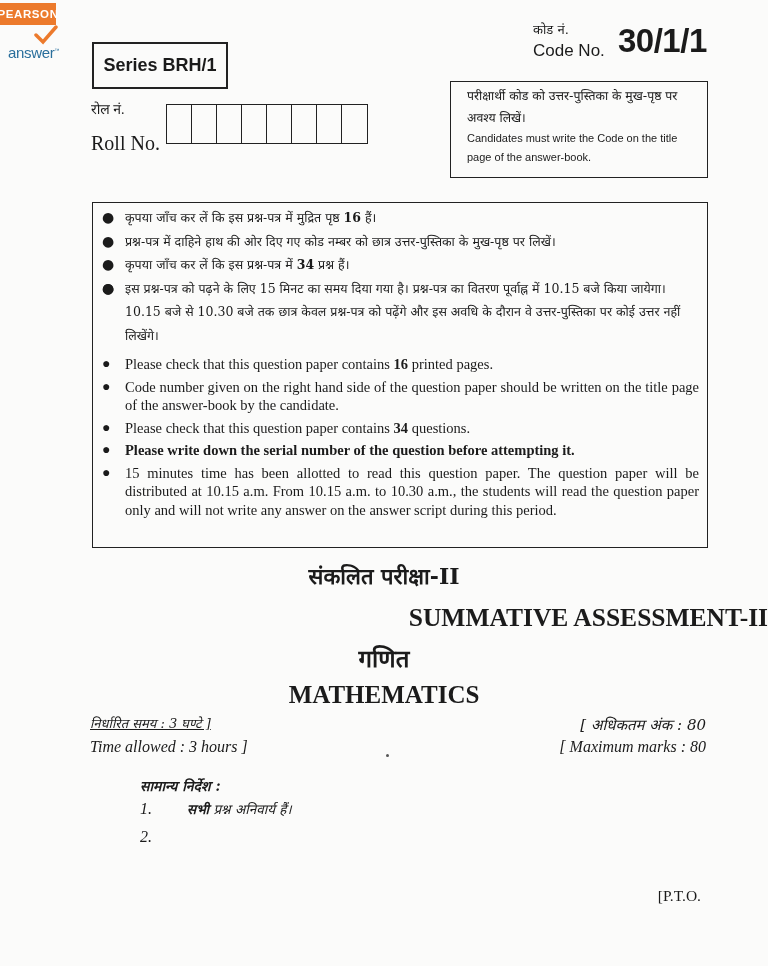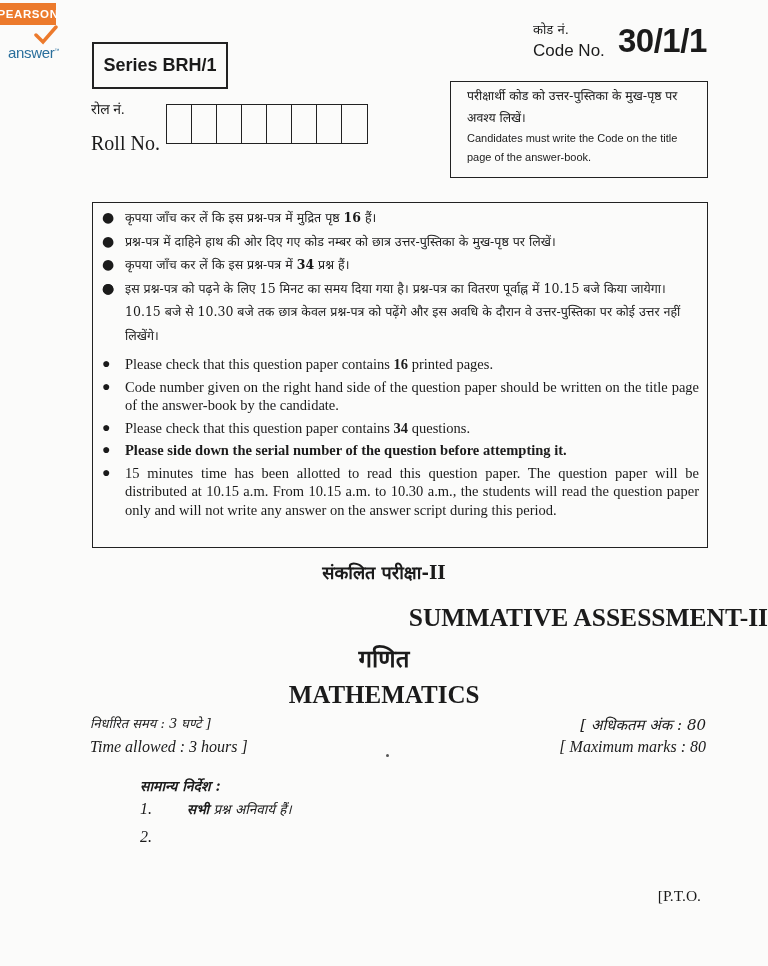--- a/index.html
+++ b/index.html
@@ -49,25 +49,25 @@
     }
     .instr ul { list-style: none; margin: 0; padding: 0; }
     .instr li { position: relative; padding-left: 25px; }
     .instr li .dot { position: absolute; left: 2px; top: 0; font-size: 14px; }
     .hi-li { font-family: "DejaVu Serif", serif; font-size: 12.5px; line-height: 23.5px; }
     .en-li { font-size: 14.5px; line-height: 18.5px; text-align: justify; margin-bottom: 4px; }
     .en-first { margin-top: 8px; }
     b { font-weight: bold; }
     
     .title { left: 0; width: 768px; text-align: center; font-weight: bold; }
-    .t1 { top: 560px; font-family: "DejaVu Serif", serif; font-size: 18px; }
+    .t1 { top: 560px; font-family: "DejaVu Serif", serif; font-size: 22px; }
     .t2 { top: 603px; font-size: 25.5px; text-align: right; }
     .t3 { top: 641px; font-family: "DejaVu Serif", serif; font-size: 24px; }
     .t4 { top: 681px; font-size: 25px; }
-    .time-hi { left: 90px; top: 714px; font-style: italic; font-family: "DejaVu Serif", serif; font-size: 13px; }
+    .time-hi { left: 90px; top: 714px; font-style: italic; font-family: "DejaVu Serif", serif; font-size: 13px; text-decoration: underline; }
     .time-en { left: 90px; top: 738px; font-style: italic; font-size: 16px; }
     .max-hi { right: 62px; top: 714px; font-style: italic; font-family: "DejaVu Serif", serif; font-size: 15px; margin-left: 37px; }
     .max-en { right: 62px; top: 738px; font-style: italic; font-size: 16px; }
     .gen-head { left: 140px; top: 776px; font-style: italic; font-weight: bold; font-family: "DejaVu Serif", serif; font-size: 14px; text-align: center; }
     .gen-item { left: 140px; font-style: italic; font-family: "DejaVu Serif", serif; font-size: 13.5px; display: flex; }
     .gen-item .num { width: 47px; font-family: "Liberation Serif", serif; font-size: 16px; }
     .g1 { top: 800px; }
     .g2 { top: 828px; }
     .pto { right: 67px; top: 887px; font-size: 15.5px; }
     .smudge { left: 386px; top: 754px; width: 3px; height: 3px; border-radius: 50%; background: #555; }
@@ -110,21 +110,21 @@
     <li class="hi-li"><span class="dot">●</span><span>कृपया जाँच कर लें कि इस प्रश्न-पत्र में मुद्रित पृष्ठ </span><b>16</b><span> हैं।</span></li>
     <li class="hi-li"><span class="dot">●</span><span>प्रश्न-पत्र में दाहिने हाथ की ओर दिए गए कोड नम्बर को छात्र उत्तर-पुस्तिका के मुख-पृष्ठ पर लिखें।</span></li>
     <li class="hi-li"><span class="dot">●</span><span>कृपया जाँच कर लें कि इस प्रश्न-पत्र में </span><b>34</b><span> प्रश्न हैं।</span></li>
     <li class="hi-li"><span class="dot">●</span></li>
     <li class="hi-li"><span class="dot">●</span><span>इस प्रश्न-पत्र को पढ़ने के लिए 15 मिनट का समय दिया गया है। प्रश्न-पत्र का वितरण पूर्वाह्न में 10.15 बजे किया जायेगा। 10.15 बजे से 10.30 बजे तक छात्र केवल प्रश्न-पत्र को पढ़ेंगे और इस अवधि के दौरान वे उत्तर-पुस्तिका पर कोई उत्तर नहीं लिखेंगे।</span></li>
   </ul>
   <ul>
     <li class="en-li en-first"><span class="dot">●</span><span>Please check that this question paper contains </span><b>16</b><span> printed pages.</span></li>
     <li class="en-li"><span class="dot">●</span><span>Code number given on the right hand side of the question paper should be written on the title page of the answer-book by the candidate.</span></li>
     <li class="en-li"><span class="dot">●</span><span>Please check that this question paper contains </span><b>34</b><span> questions.</span></li>
-    <li class="en-li"><span class="dot">●</span><b>Please side down the serial number of the question before attempting it.</b></li>
+    <li class="en-li"><span class="dot">●</span><b>Please write down the serial number of the question before attempting it.</b></li>
     <li class="en-li"><span class="dot">●</span><span>15 minutes time has been allotted to read this question paper. The question paper will be distributed at 10.15 a.m. From 10.15 a.m. to 10.30 a.m., the students will read the question paper only and will not write any answer on the answer script during this period.</span></li>
   </ul>
 </div>
 
 <div class="abs title t1">संकलित परीक्षा-II</div>
 <div class="abs title t2">SUMMATIVE ASSESSMENT-II</div>
 <div class="abs title t3">गणित</div>
 <div class="abs title t4">MATHEMATICS</div>
 
 <div class="abs time-hi">निर्धारित समय : 3 घण्टे ]</div>

